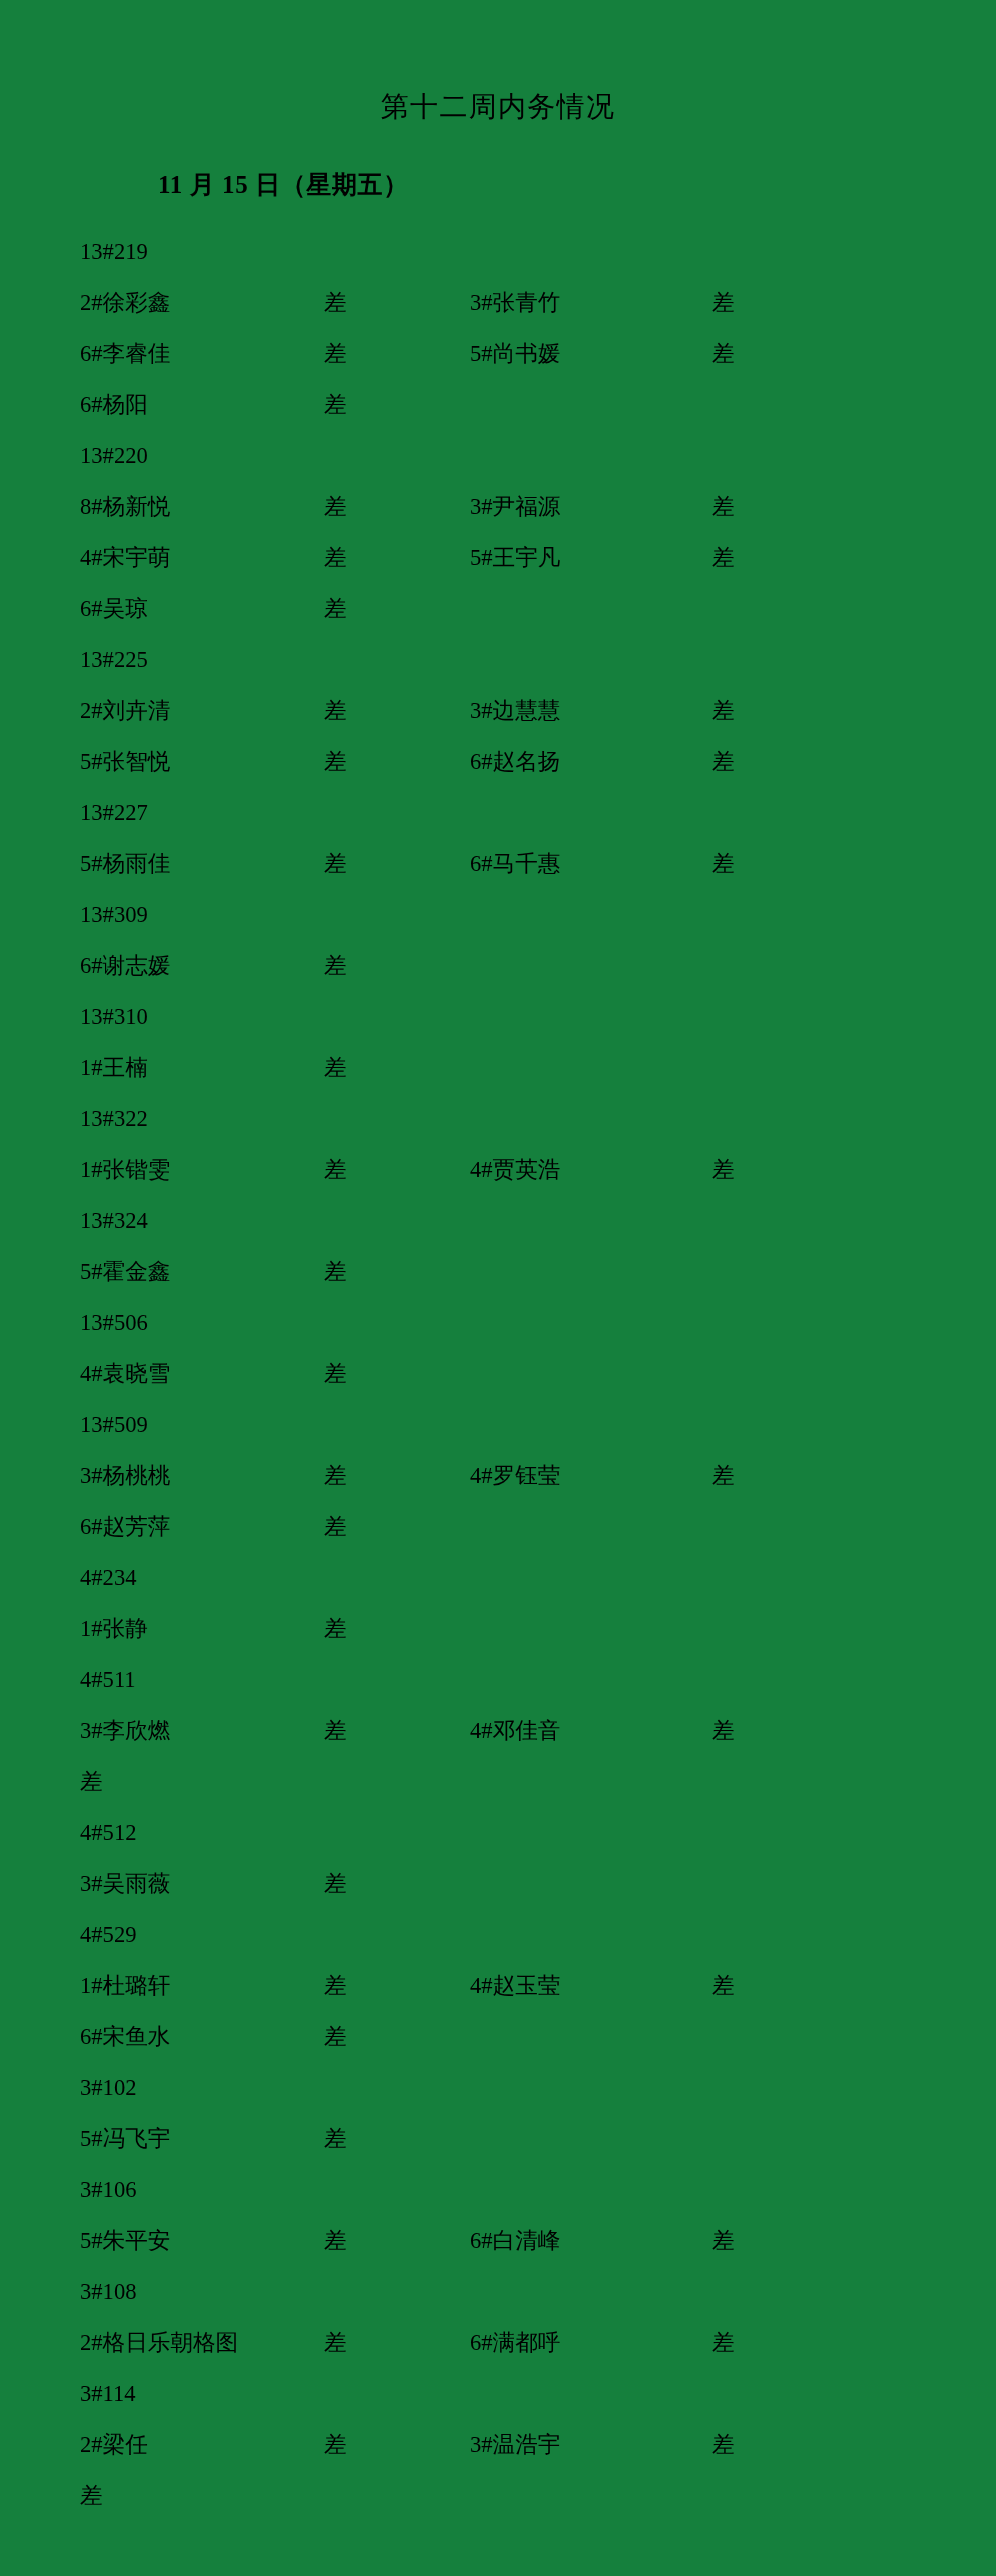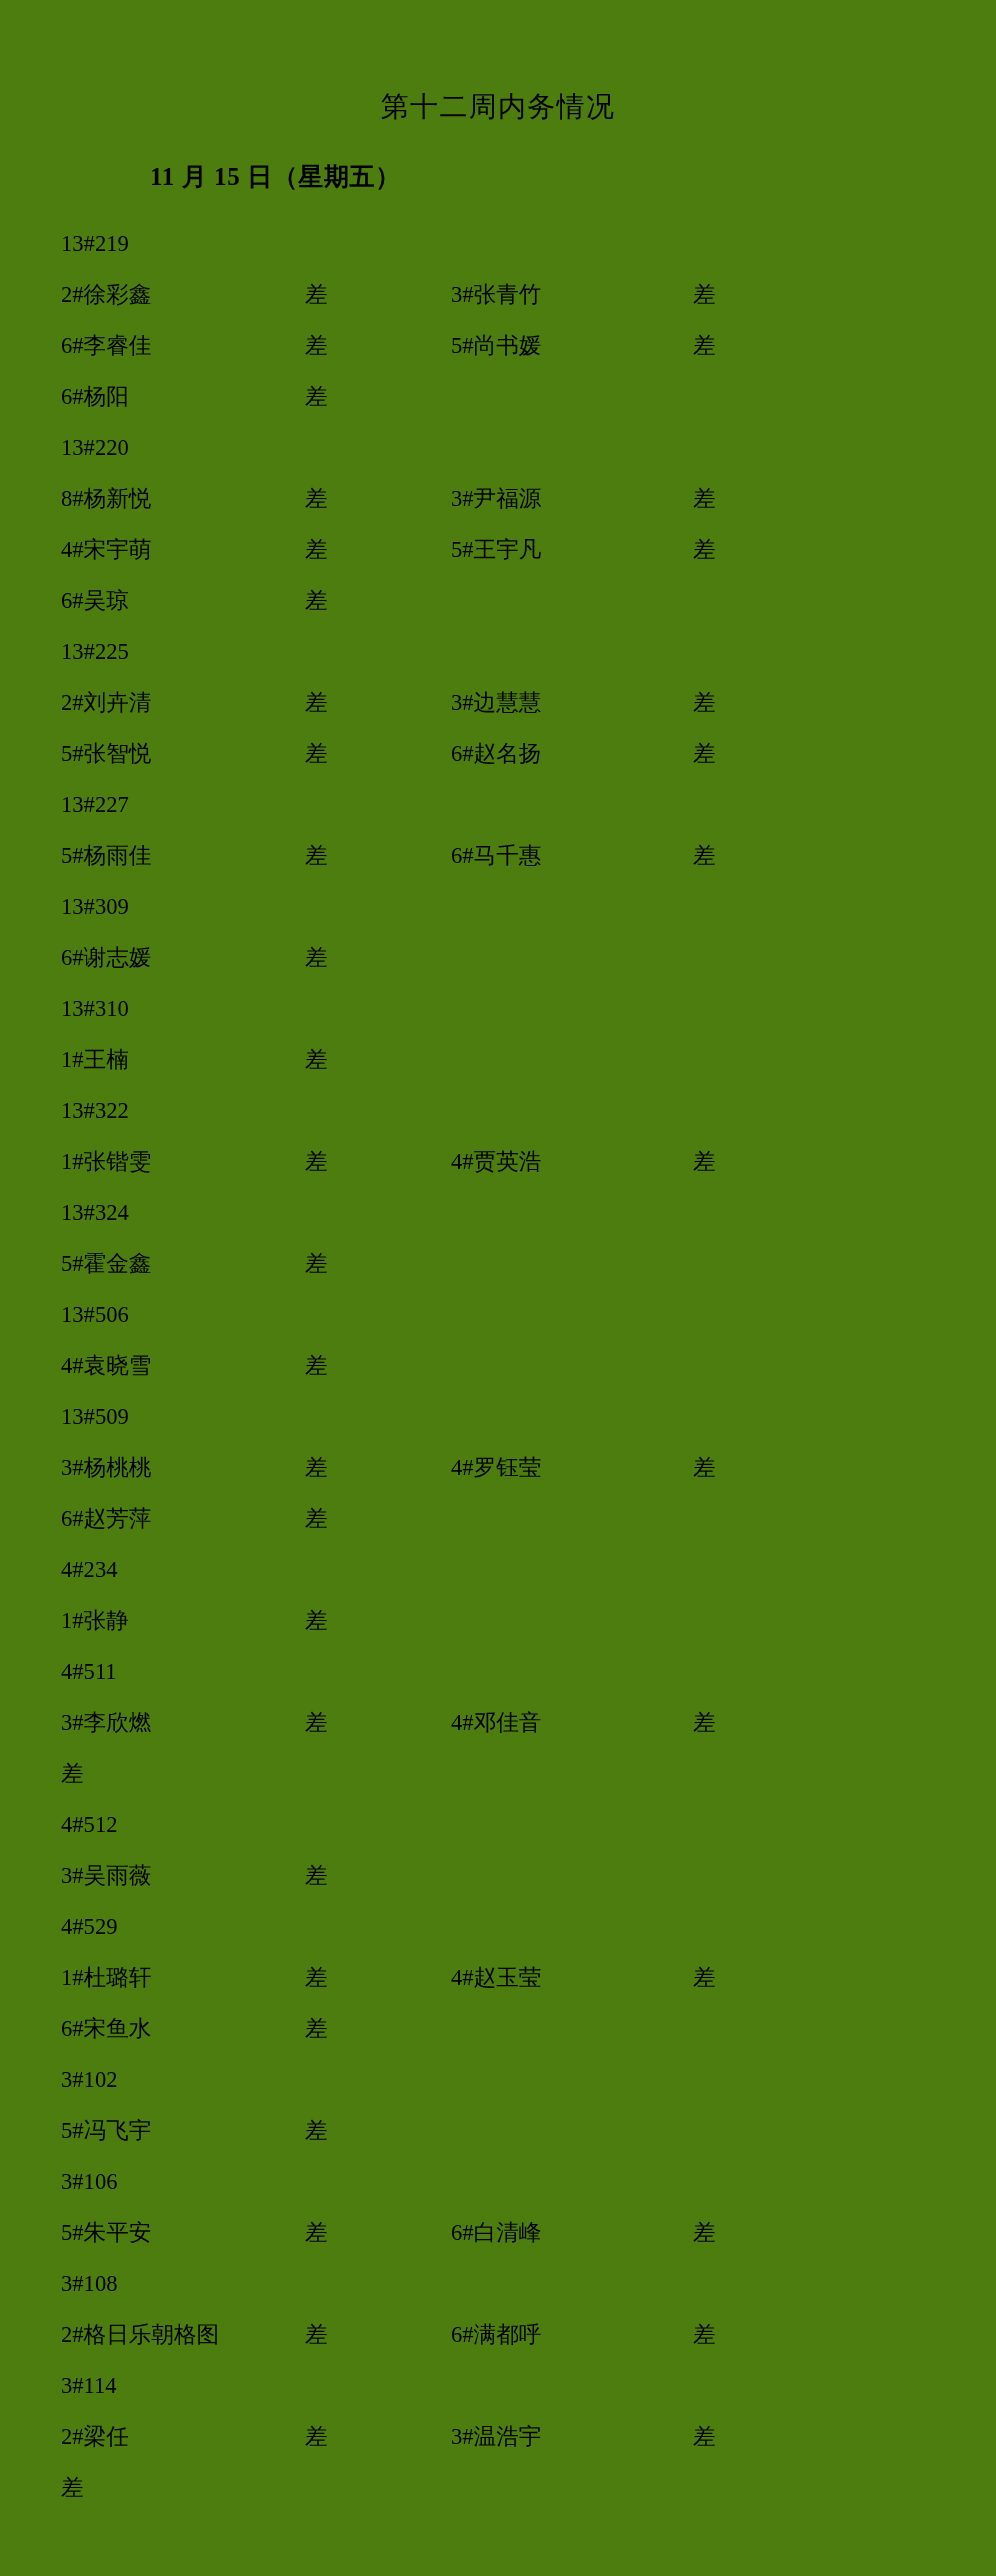--- a/index.html
+++ b/index.html
@@ -8,43 +8,43 @@
     background: #ffffff;
   }
   body {
     font-family: "Liberation Serif", "DejaVu Serif", serif;
     color: #000000;
   }
   .page {
     position: relative;
     width: 996px;
     min-height: 2576px;
-    background: #4d7c0f;
+    background: #15803d;
     box-sizing: border-box;
     padding: 0;
   }
   .doc-title {
     text-align: center;
     font-size: 28px;
     font-weight: normal;
     margin: 0;
     padding-top: 88px;
     letter-spacing: 1.3px;
   }
   .doc-subtitle {
     font-size: 25px;
     font-weight: bold;
-    margin: 4px;
+    margin: 12px;
     padding-top: 30px;
     padding-left: 146px;
     letter-spacing: 0.6px;
   }
   .rows {
     margin-top: 25px;
-    padding-left: 61px;
+    padding-left: 80px;
     padding-right: 38px;
   }
   .row {
     display: flex;
     align-items: flex-start;
     height: 51px;
     line-height: 51px;
   }
   .row.tight {
     height: 39px;

